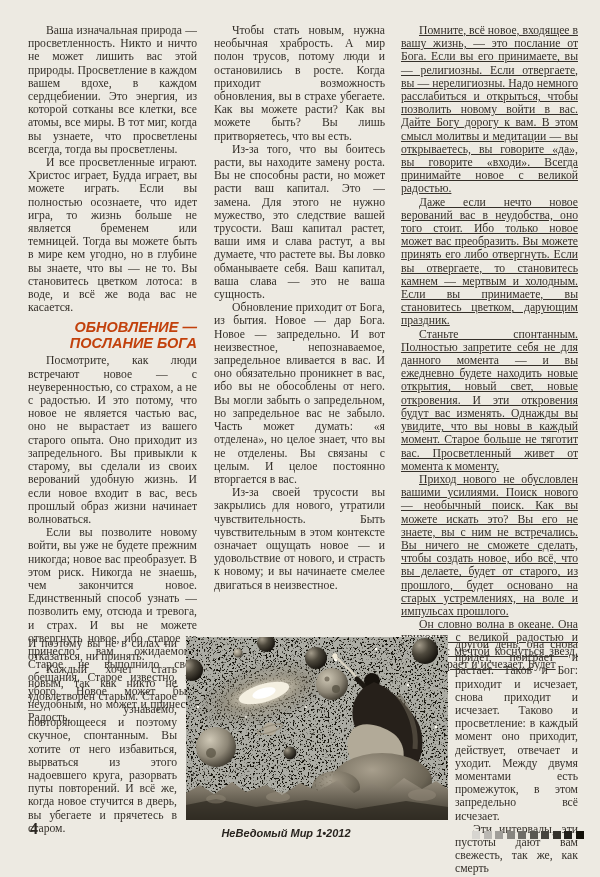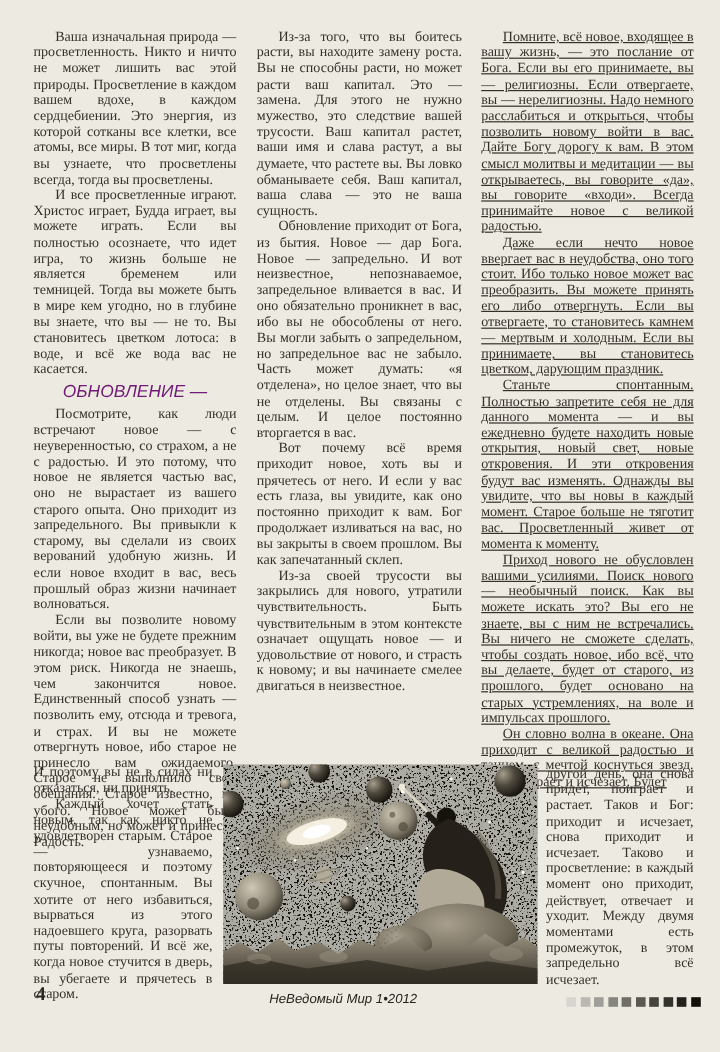--- a/index.html
+++ b/index.html
@@ -15,84 +15,86 @@
     position:absolute;
     text-align:justify;
     font-size:11.7px;
     line-height:13.2px;
     letter-spacing:0px;
   }
   .col p{margin:0;text-indent:18px;}
   .col p.cont{text-indent:0;}
   .heading{
     font-family:"Liberation Sans", sans-serif;
-    font-weight:normal;font-style:italic;
+    font-weight:bold;font-style:italic;
     font-size:14.5px;line-height:16px;
-    color:#701a75;
-    text-align:center;
+    color:#c2410c;
+    text-align:right;
     margin:5px 0 3px 0;
   }
   .figure-wrap{
     position:absolute;left:186px;top:637px;width:262px;height:183px;
   }
   .figure-wrap svg{display:block;}
   .page-number{
     position:absolute;left:30px;top:820px;
     font-weight:bold;font-size:16px;color:#2a2621;
   }
   .footer-title{
     position:absolute;left:186px;top:827px;width:200px;
     text-align:center;
     font-family:"Liberation Sans", sans-serif;
-    font-weight:normal;font-style:italic;
+    font-weight:bold;font-style:italic;
     font-size:11px;color:#27231e;
   }
   .footer-squares{
     position:absolute;left:472px;top:831px;
     display:flex;gap:3.5px;
   }
   .footer-squares span{width:8px;height:8px;display:block;}
 </style>
 </head>
 <body>
 
 <div class="page">
 
   <div class="col" style="left:28px;top:24px;width:169px;">
     <p>Ваша изначальная природа — просветленность. Никто и ничто не может лишить вас этой природы. Просветление в каждом вашем вдохе, в каждом сердцебиении. Это энергия, из которой сотканы все клетки, все атомы, все миры. В тот миг, когда вы узнаете, что просветлены всегда, тогда вы просветлены.</p>
     <p>И все просветленные играют. Христос играет, Будда играет, вы можете играть. Если вы полностью осознаете, что идет игра, то жизнь больше не является бременем или темницей. Тогда вы можете быть в мире кем угодно, но в глубине вы знаете, что вы — не то. Вы становитесь цветком лотоса: в воде, и всё же вода вас не касается.</p>
     <div class="heading">
       <div>ОБНОВЛЕНИЕ —</div>
+      <div>ПОСЛАНИЕ БОГА</div>
     </div>
     <p>Посмотрите, как люди встречают новое — с неуверенностью, со страхом, а не с радостью. И это потому, что новое не является частью вас, оно не вырастает из вашего старого опыта. Оно приходит из запредельного. Вы привыкли к старому, вы сделали из своих верований удобную жизнь. И если новое входит в вас, весь прошлый образ жизни начинает волноваться.</p>
     <p>Если вы позволите новому войти, вы уже не будете прежним никогда; новое вас преобразует. В этом риск. Никогда не знаешь, чем закончится новое. Единственный способ узнать — позволить ему, отсюда и тревога, и страх. И вы не можете отвергнуть новое, ибо старое не принесло вам ожидаемого. Старое не выполнило свои обещания. Старое известно, но убого. Новое может быть неудобным, но может и принести Радость.</p>
   </div>
 
   <div class="col" style="left:28px;top:637px;width:149px;">
     <p class="cont">И поэтому вы не в силах ни отказаться, ни принять.</p>
     <p>Каждый хочет стать новым, так как никто не удовлетворен старым. Старое — узнаваемо, повторяющееся и поэтому скучное, спонтанным. Вы хотите от него избавиться, вырваться из этого надоевшего круга, разорвать путы повторений. И всё же, когда новое стучится в дверь, вы убегаете и прячетесь в старом.</p>
   </div>
 
   <div class="col" style="left:214px;top:24px;width:171px;">
+    <p>Чтобы стать новым, нужна необычная храбрость. А мир полон трусов, потому люди и остановились в росте. Когда приходит возможность обновления, вы в страхе убегаете. Как вы можете расти? Как вы можете быть? Вы лишь притворяетесь, что вы есть.</p>
     <p>Из-за того, что вы боитесь расти, вы находите замену роста. Вы не способны расти, но может расти ваш капитал. Это — замена. Для этого не нужно мужество, это следствие вашей трусости. Ваш капитал растет, ваши имя и слава растут, а вы думаете, что растете вы. Вы ловко обманываете себя. Ваш капитал, ваша слава — это не ваша сущность.</p>
     <p>Обновление приходит от Бога, из бытия. Новое — дар Бога. Новое — запредельно. И вот неизвестное, непознаваемое, запредельное вливается в вас. И оно обязательно проникнет в вас, ибо вы не обособлены от него. Вы могли забыть о запредельном, но запредельное вас не забыло. Часть может думать: «я отделена», но целое знает, что вы не отделены. Вы связаны с целым. И целое постоянно вторгается в вас.</p>
-    <p>Вот почему всё время приходит новое, хоть вы и прячетесь от него. И если у вас есть глаза, вы увидите, как оно постоянно приходит к вам. Бог продолжает изливаться на вас, но вы закрыты в своем прошлом. Вы как запечатанный склеп.</p>
     <p>Из-за своей трусости вы закрылись для нового, утратили чувствительность. Быть чувствительным в этом контексте означает ощущать новое — и удовольствие от нового, и страсть к новому; и вы начинаете смелее двигаться в неизвестное.</p>
   </div>
 
   <div class="col" style="left:401px;top:24px;width:177px;text-decoration:underline;">
     <p>Помните, всё новое, входящее в вашу жизнь, — это послание от Бога. Если вы его принимаете, вы — религиозны. Если отвергаете, вы — нерелигиозны. Надо немного расслабиться и открыться, чтобы позволить новому войти в вас. Дайте Богу дорогу к вам. В этом смысл молитвы и медитации — вы открываетесь, вы говорите «да», вы говорите «входи». Всегда принимайте новое с великой радостью.</p>
-    <p>Даже если нечто новое ввергает вас в неудобства, оно того стоит. Ибо только новое может вас преобразить. Вы можете принять его либо отвергнуть. Если вы отвергаете, то становитесь камнем — мертвым и холодным. Если вы принимаете, вы становитесь цветком, дарующим праздник.</p>
+    <p>Даже если нечто новое верований вас в неудобства, оно того стоит. Ибо только новое может вас преобразить. Вы можете принять его либо отвергнуть. Если вы отвергаете, то становитесь камнем — мертвым и холодным. Если вы принимаете, вы становитесь цветком, дарующим праздник.</p>
     <p>Станьте спонтанным. Полностью запретите себя не для данного момента — и вы ежедневно будете находить новые открытия, новый свет, новые откровения. И эти откровения будут вас изменять. Однажды вы увидите, что вы новы в каждый момент. Старое больше не тяготит вас. Просветленный живет от момента к моменту.</p>
     <p>Приход нового не обусловлен вашими усилиями. Поиск нового — необычный поиск. Как вы можете искать это? Вы его не знаете, вы с ним не встречались. Вы ничего не сможете сделать, чтобы создать новое, ибо всё, что вы делаете, будет от старого, из прошлого, будет основано на старых устремлениях, на воле и импульсах прошлого.</p>
     <p>Он словно волна в океане. Она приходит с великой радостью и танцем, с мечтой коснуться звезд. Она поиграет и исчезает. Будет</p>
   </div>
 
   <div class="col" style="left:455px;top:638px;width:123px;">
     <p class="cont">другой день, она снова придет, поиграет и растает. Таков и Бог: приходит и исчезает, снова приходит и исчезает. Таково и просветление: в каждый момент оно приходит, действует, отвечает и уходит. Между двумя моментами есть промежуток, в этом запредельно всё исчезает.</p>
+    <p>Эти интервалы, эти пустоты дают вам свежесть, так же, как смерть</p>
   </div>
 
   <div class="figure-wrap">
     <svg viewBox="0 0 262 183" width="262" height="183" xmlns="http://www.w3.org/2000/svg">
       <defs>
         <radialGradient id="galCore" cx="50%" cy="50%" r="50%">
           <stop offset="0%" stop-color="#fffdf4"></stop>
           <stop offset="30%" stop-color="#e3dccb" stop-opacity="0.85"></stop>
           <stop offset="65%" stop-color="#8d8571" stop-opacity="0.45"></stop>
           <stop offset="100%" stop-color="#363126" stop-opacity="0"></stop>

